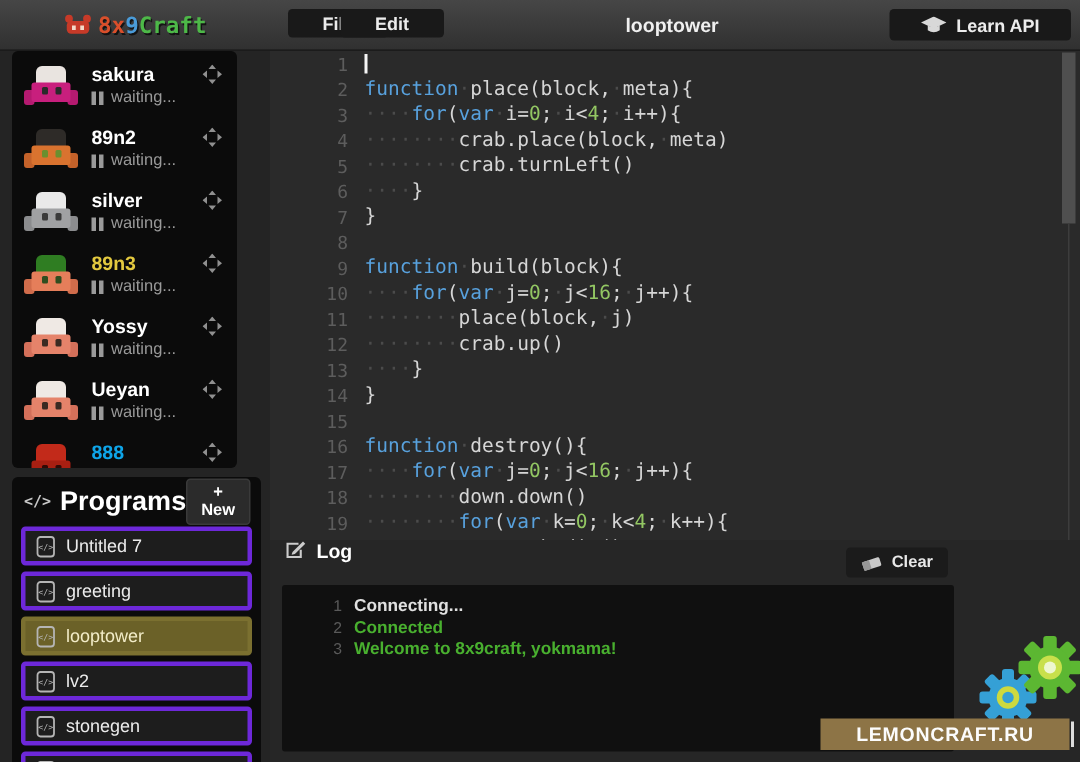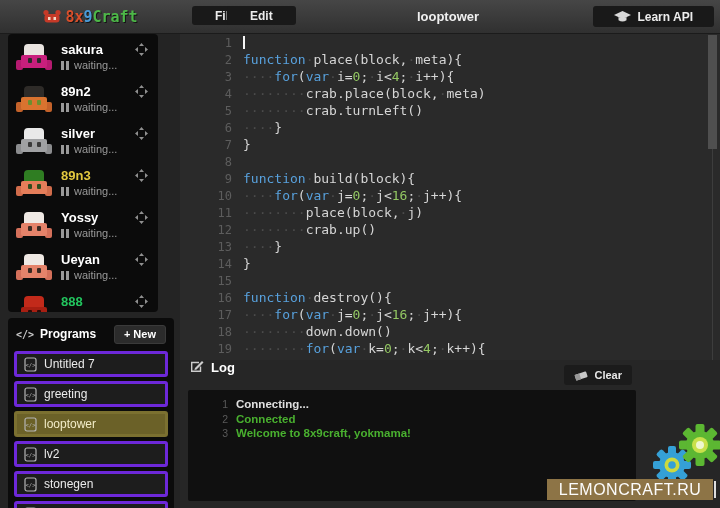--- a/index.html
+++ b/index.html
@@ -29,21 +29,21 @@
   .p-name{font-size:13px;font-weight:bold;line-height:14px;color:#fff;}
   .p-status{display:flex;align-items:center;gap:5px;color:#9a9a9a;font-size:11px;}
   .pause-ic{display:inline-flex;gap:2px;}
   .pause-ic i{width:3px;height:9px;background:#9a9a9a;}
   .p-move{position:absolute;right:10px;top:7px;}
 
   
   .programs-panel{position:absolute;left:8px;top:318px;width:166px;height:190px;background:#0b0b0b;border-radius:4px 4px 0 0;box-sizing:border-box;padding:5px 6px 0 6px;overflow:hidden;}
   .prog-header{display:flex;align-items:center;height:20px;margin:1px 2px 7px 2px;}
   .prog-glyph{color:#c9c9c9;font-family:"DejaVu Sans Mono",monospace;font-size:10px;font-weight:bold;margin-right:6px;}
-  .prog-title{color:#fff;font-size:12px;font-weight:bold;}
+  .prog-title{color:#fff;font-size:18px;font-weight:bold;}
   .new-btn{margin-left:auto;background:#2b2b2b;border:1px solid #3a3a3a;color:#fff;border-radius:3px;font-size:11px;font-weight:bold;padding:2px 9px 3px 9px;font-family:inherit;}
   .prog-item{display:flex;align-items:center;gap:7px;height:20px;background:#1d1d1d;border:3px solid #6d28d9;border-radius:3px;margin-bottom:4px;padding:0 7px;color:#ebebeb;font-size:12px;font-weight:normal;}
   .prog-item.sel{background:var(--selbg);color:var(--seltx);border-color:#7b7030;}
 
   
   .editor{position:absolute;left:180px;top:34px;width:540px;height:326px;background:#2a2a2a;overflow:hidden;font-family:"DejaVu Sans Mono",monospace;}
   .code-line{display:flex;align-items:center;height:17px;white-space:pre;font-size:13px;}
   .ln{flex:0 0 52px;text-align:right;margin-right:11px;color:#5d5d5d;font-size:12px;}
   .tk-k{color:var(--kw);} .tk-n{color:var(--num);} .tk-p{color:var(--pl);} .tk-w{color:var(--ws);}
   .caret{display:inline-block;width:2px;height:13px;background:#f5f5f5;}
@@ -56,21 +56,21 @@
   .log-title{color:#fff;font-size:13px;font-weight:bold;}
   .clear-btn{position:absolute;right:88px;top:5px;height:20px;display:flex;align-items:center;gap:6px;background:#1b1b1b;border:none;border-radius:3px;color:#e8e8e8;font-size:11px;font-weight:bold;padding:0 10px;font-family:inherit;}
   .log-box{position:absolute;left:8px;top:30px;width:448px;height:111px;background:#101010;border-radius:2px;padding-top:7px;box-sizing:border-box;}
   .log-line{display:flex;line-height:14.5px;}
   .lnum{flex:0 0 40px;text-align:right;color:#5a5a5a;font-size:10.5px;margin-right:8px;}
   .ltext{font-size:11.5px;font-weight:bold;}
   .ltext.white{color:#e0e0e0;} .ltext.green{color:var(--green);}
 
   
   .wm-gears{position:absolute;left:645px;top:421px;z-index:8;}
-  .wm-banner{position:absolute;left:547px;top:479px;width:166px;height:21px;background:#8d7446;color:#fcfcfc;font-size:16px;font-weight:normal;display:flex;align-items:center;justify-content:center;letter-spacing:.5px;z-index:9;}
+  .wm-banner{position:absolute;left:547px;top:479px;width:166px;height:21px;background:#8d7446;color:#fcfcfc;font-size:13px;font-weight:bold;display:flex;align-items:center;justify-content:center;letter-spacing:.5px;z-index:9;}
   .wm-caret{position:absolute;left:714px;top:481px;width:2px;height:17px;background:#ddd;z-index:9;}
 </style>
 </head>
 <body>
 
 <div class="topbar">
   <div class="doc-title">looptower</div>
   <div class="logo-area">
     <svg width="20" height="15" viewBox="0 0 20 15">
       <g fill="#c63a28">
@@ -217,21 +217,21 @@
   </div>
   <div class="player-row">
     <div class="avatar">
 
       <i class="av-head" style="background:#c22a1a"></i>
       <i class="av-body" style="background:#a81f12"></i>
       <i class="av-eye l" style="background:#300a06"></i>
       <i class="av-eye r" style="background:#300a06"></i>
     </div>
     <div class="p-info">
-      <span class="p-name" style="color:#22c55e">888</span>
+      <span class="p-name" style="color:#0ea5e9">888</span>
       <span class="p-status">waiting...</span>
     </div>
     <svg class="p-move" width="13" height="13" viewBox="0 0 13 13" fill="#909090">
         <path d="M6.5 0 9 3H4zM6.5 13 4 10h5zM0 6.5 3 4v5zM13 6.5 10 9V4z"></path>
       </svg>
   </div>
   </div>
 
 <div class="programs-panel">
   <div class="prog-header">

